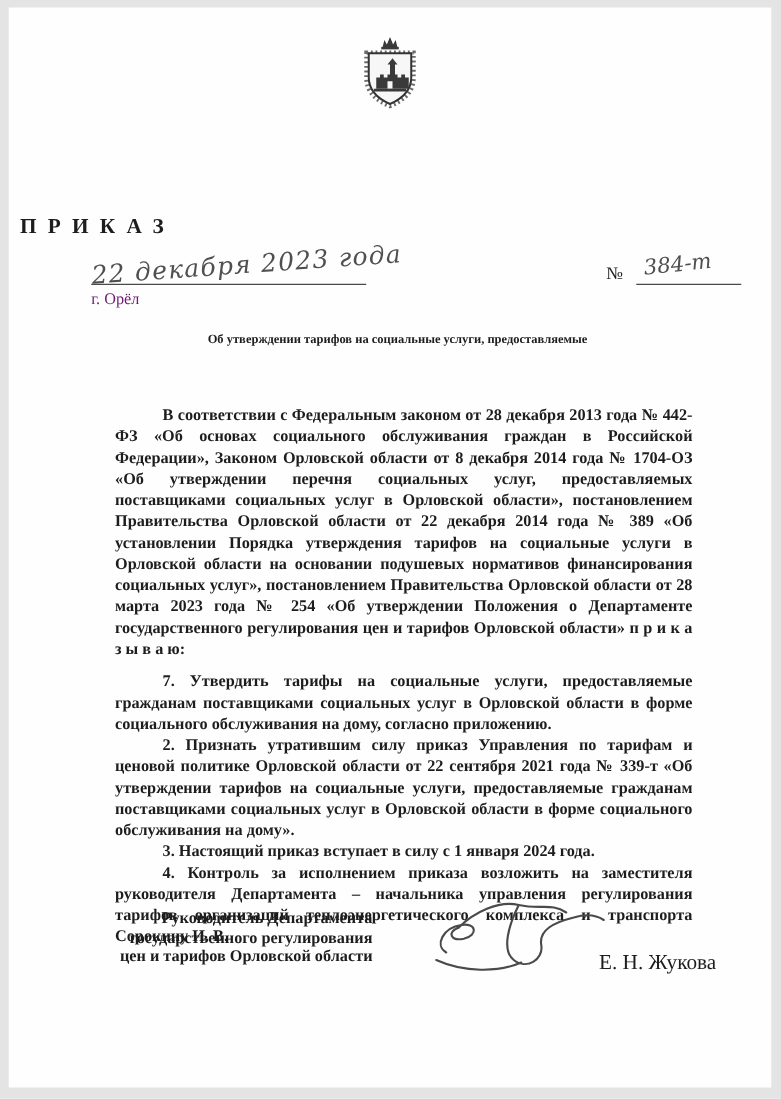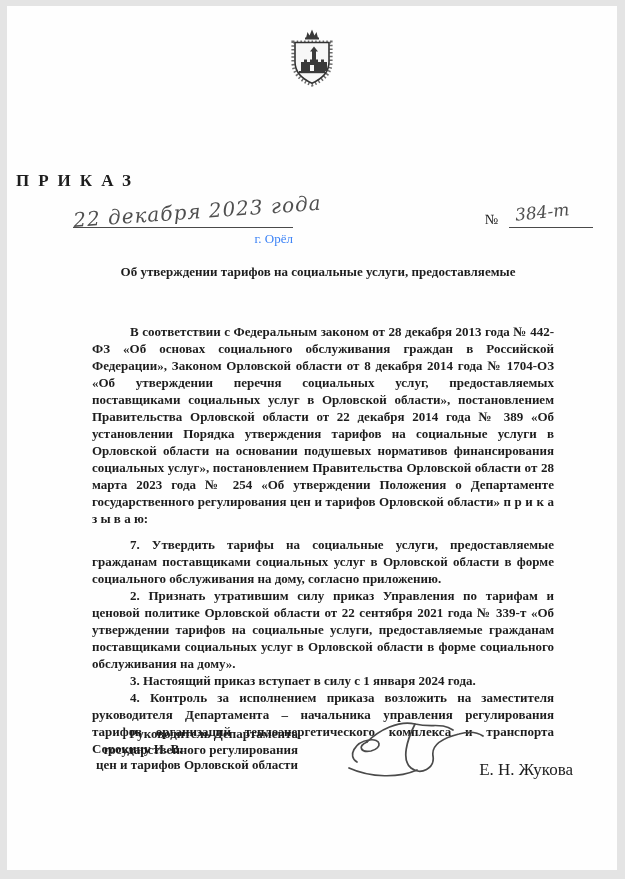--- a/index.html
+++ b/index.html
@@ -19,28 +19,28 @@
        font-weight:bold;font-size:15px;line-height:19px;letter-spacing:1.2px;}
   .doc-type{position:absolute;top:165px;left:0;width:100%;
        font-weight:bold;font-size:17px;letter-spacing:9px;text-indent:9px;}
   
   .issue-row{position:absolute;top:192px;left:0;width:100%;height:56px;}
   .date-block{position:absolute;left:66px;width:220px;height:56px;}
   .hw{font-family:"DejaVu Serif", serif;font-style:italic;color:#4f4f4f;}
   .hw-date{position:absolute;top:2px;left:0px;width:230px;font-size:20px;
        transform:rotate(-4deg);letter-spacing:1px;white-space:nowrap;}
   .date-underline{position:absolute;top:29px;left:0;width:220px;border-bottom:1.4px solid #4a4a4a;}
-  .city{position:absolute;top:33px;left:0;width:220px;text-align:right;font-size:13px;color:#3b82f6;}
+  .city{position:absolute;top:33px;left:0;width:220px;text-align:left;font-size:13px;color:#701a75;}
   .num-block{position:absolute;right:22px;top:0;width:110px;height:40px;}
   .num-label{position:absolute;left:0;top:14px;font-size:14px;}
   .num-underline{position:absolute;left:24px;top:29px;width:84px;border-bottom:1.4px solid #4a4a4a;}
   .hw-num{position:absolute;left:30px;top:4px;font-size:17px;transform:rotate(-6deg);white-space:nowrap;}
   
   .doc-title{position:absolute;top:258px;left:76px;width:470px;text-align:center;
-       font-weight:bold;font-size:13px;line-height:16px;}
+       font-weight:bold;font-size:10px;line-height:16px;}
   
   .body-text{position:absolute;top:317px;left:85px;width:462px;
        font-size:13px;line-height:17px;text-align:justify;font-weight:bold;}
   .body-text p{margin:0;text-indent:38px;}
   .body-text p.preamble{margin-bottom:9px;}
   
   .sign-row{position:absolute;top:712px;left:56px;width:510px;height:80px;}
   .sign-position{position:absolute;left:15px;top:8px;width:220px;text-align:right;
        font-size:13px;line-height:15.5px;font-weight:bold;}
   .sign-scribble{position:absolute;left:278px;top:-2px;width:150px;height:80px;}

